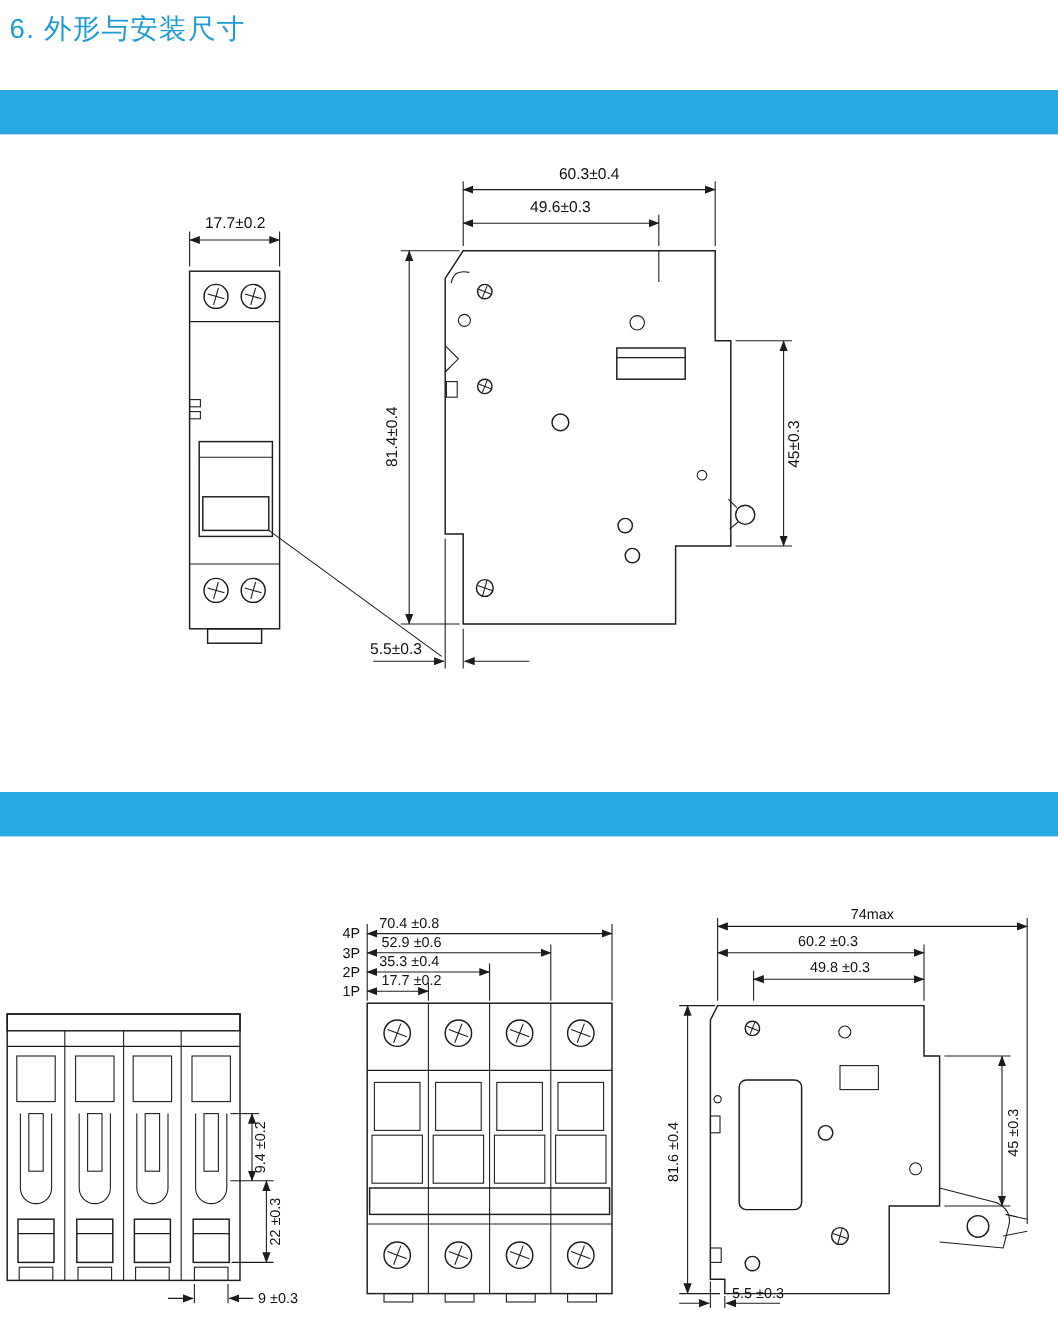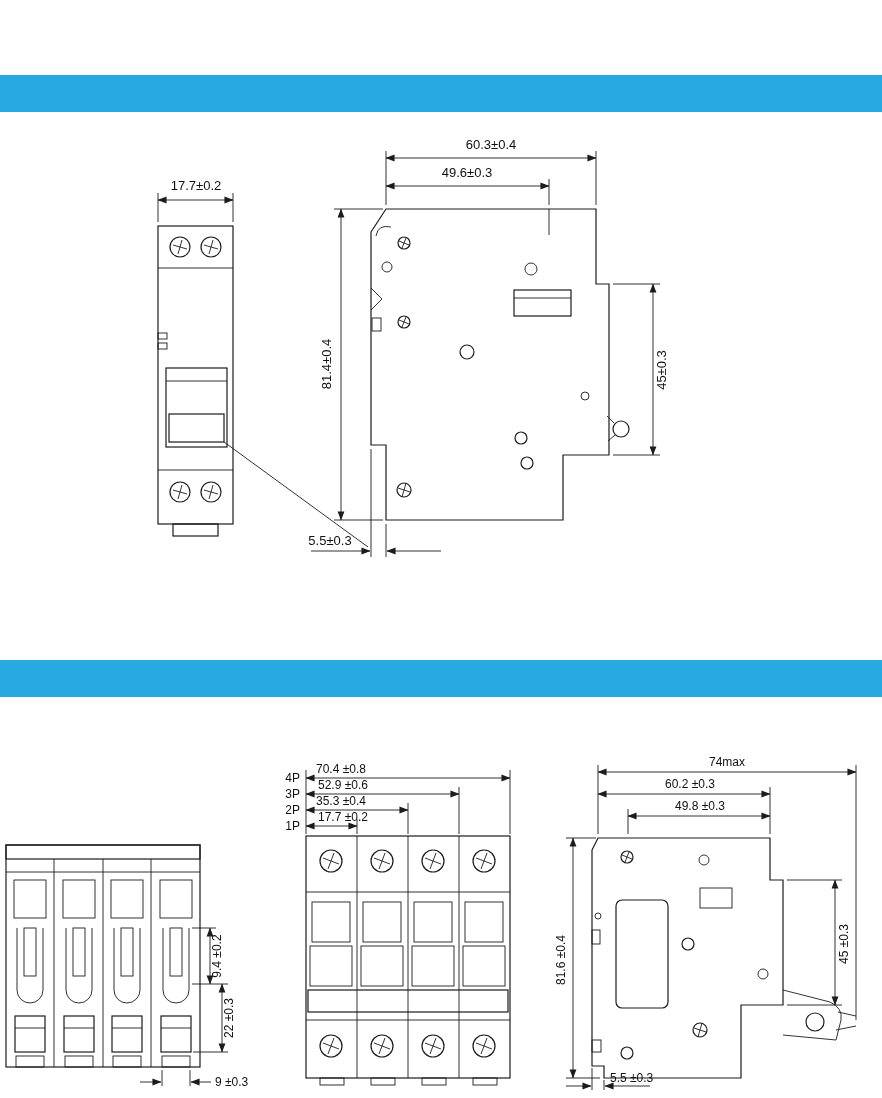--- a/index.html
+++ b/index.html
@@ -16,20 +16,21 @@
   .thin { stroke:#1c1c1c; stroke-width:0.9; fill:none; }
   .dim  { stroke:#1c1c1c; stroke-width:0.9; fill:none; }
   text.dtext1 { font-family:"Liberation Sans", sans-serif; font-size:13px; fill:#111111; }
   text.dtext2 { font-family:"Liberation Sans", sans-serif; font-size:12px; fill:#111111; }
 </style>
 </head>
 <body>
 
 <div class="page">
 
+  <div class="page-title">6. 外形与安装尺寸</div>
 
   <div class="banner banner1">
     <span>6.1  XBKB1-40 外形尺寸</span>
   </div>
 
   <svg class="drawing" style="top:112px" width="882" height="508" viewBox="0 112 882 508">
     <defs>
       <marker id="ar1" viewBox="0 0 10 10" refX="9.5" refY="5" markerWidth="10" markerHeight="10" orient="auto-start-reverse">
         <path d="M0,1.2 L10,5 L0,8.8 Z" fill="#1c1c1c"></path>
       </marker>

